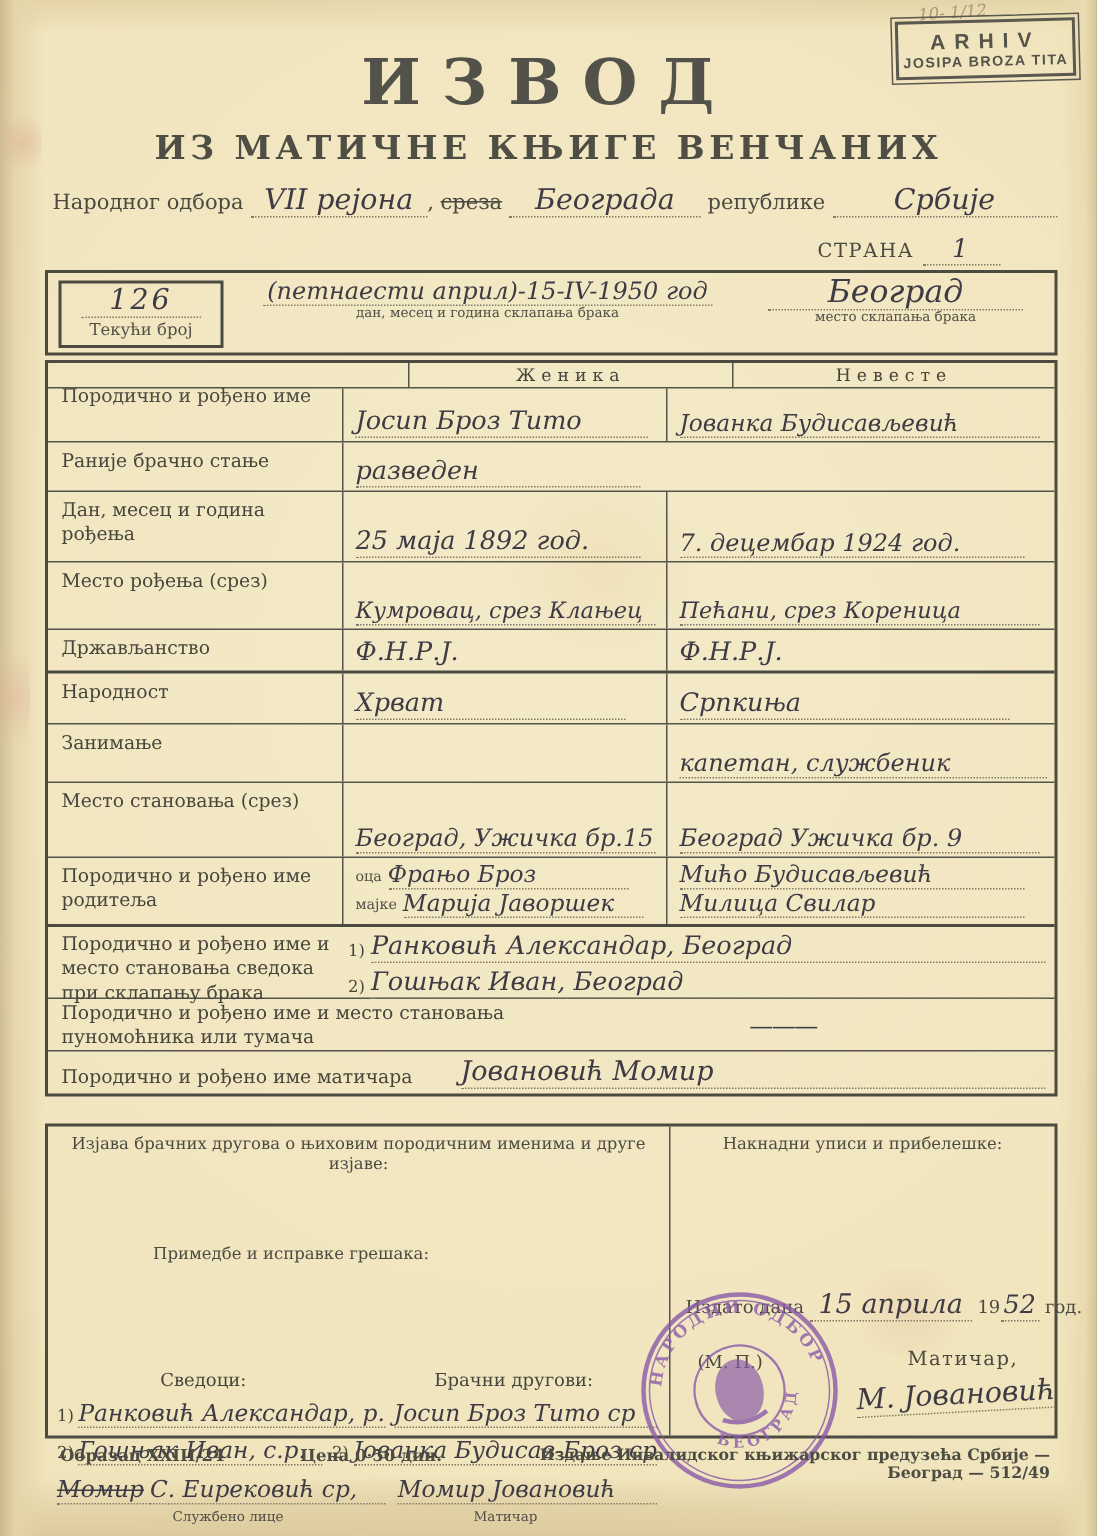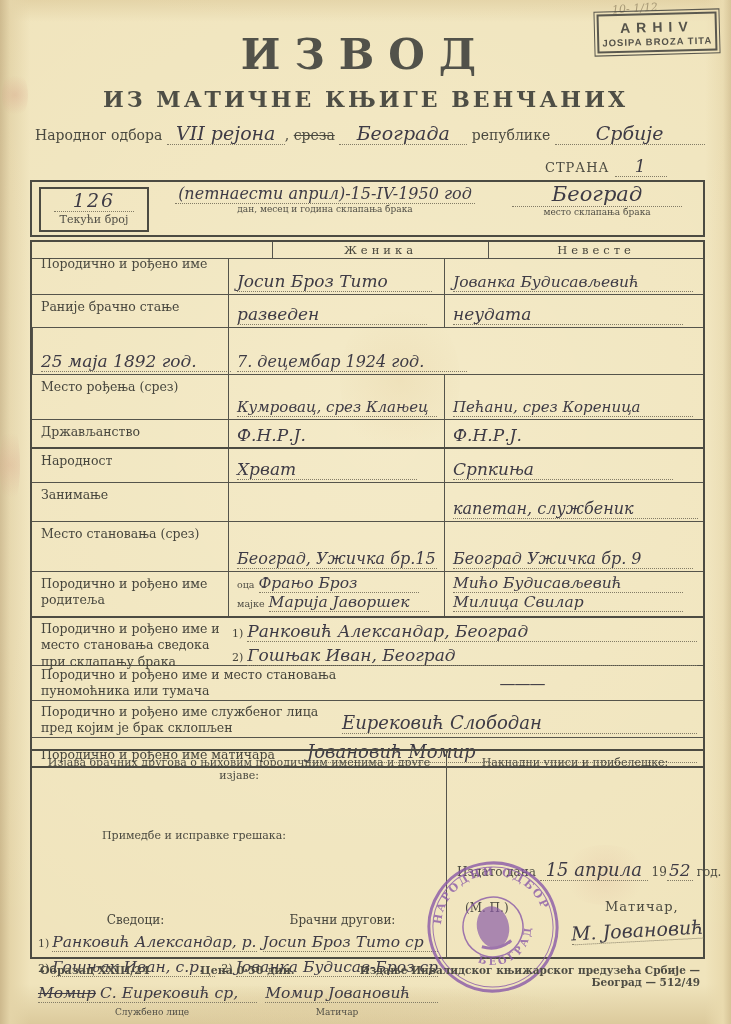--- a/index.html
+++ b/index.html
@@ -160,26 +160,24 @@
             <span class="hw ud" style="min-width:240px;font-size:15.5px;">Јованка Будисављевић</span>
           </div>
       </div>
     </div>
 
     <div class="trow" style="height:32px;">
       <div class="tlabel">Раније брачно стање</div>
       <div class="tcell vbottom">
           <span class="hw ud" style="min-width:190px;">разведен</span>
         </div>
-      <div class="tcell vbottom">
-          <span class="hw ud" style="min-width:230px;">неудата</span>
-        </div>
     </div>
 
     <div class="trow" style="height:46px;">
+      <div class="tlabel">Дан, месец и година рођења</div>
       <div class="tcell vbottom">
           <span class="hw ud" style="min-width:190px;">25 маја 1892 год.</span>
         </div>
       <div class="tcell vbottom">
           <span class="hw ud" style="min-width:230px;font-size:16px;">7. децембар 1924 год.</span>
         </div>
     </div>
 
     <div class="trow" style="height:44px;">
       <div class="tlabel">Место рођења (срез)</div>
@@ -265,26 +263,20 @@
             <span class="hw ud">Гошњак Иван, Београд</span>
           </div>
       </div>
     </div>
 
     <div class="wrow" style="height:28px;align-items:center;">
       <div class="wlabel" style="width:300px;">Породично и рођено име и место становања пуномоћника или тумача</div>
       <div class="wvals dashmid">———</div>
     </div>
 
-    <div class="wrow" style="height:30px;">
-      <div class="wlabel" style="width:295px;">Породично и рођено име службеног лица пред којим је брак склопљен</div>
-      <div class="wvals numline">
-          <span class="hw ud" style="font-size:18px;">Еирековић Слободан</span>
-        </div>
-    </div>
 
     <div class="wrow" style="height:22px;border-bottom:none;align-items:flex-end;">
       <div class="wlabel" style="width:260px;">Породично и рођено име матичара</div>
       <div class="wvals numline">
           <span class="hw ud" style="font-size:18px;">Јовановић Момир</span>
         </div>
     </div>
   </div>
 
   <div class="bottom">

